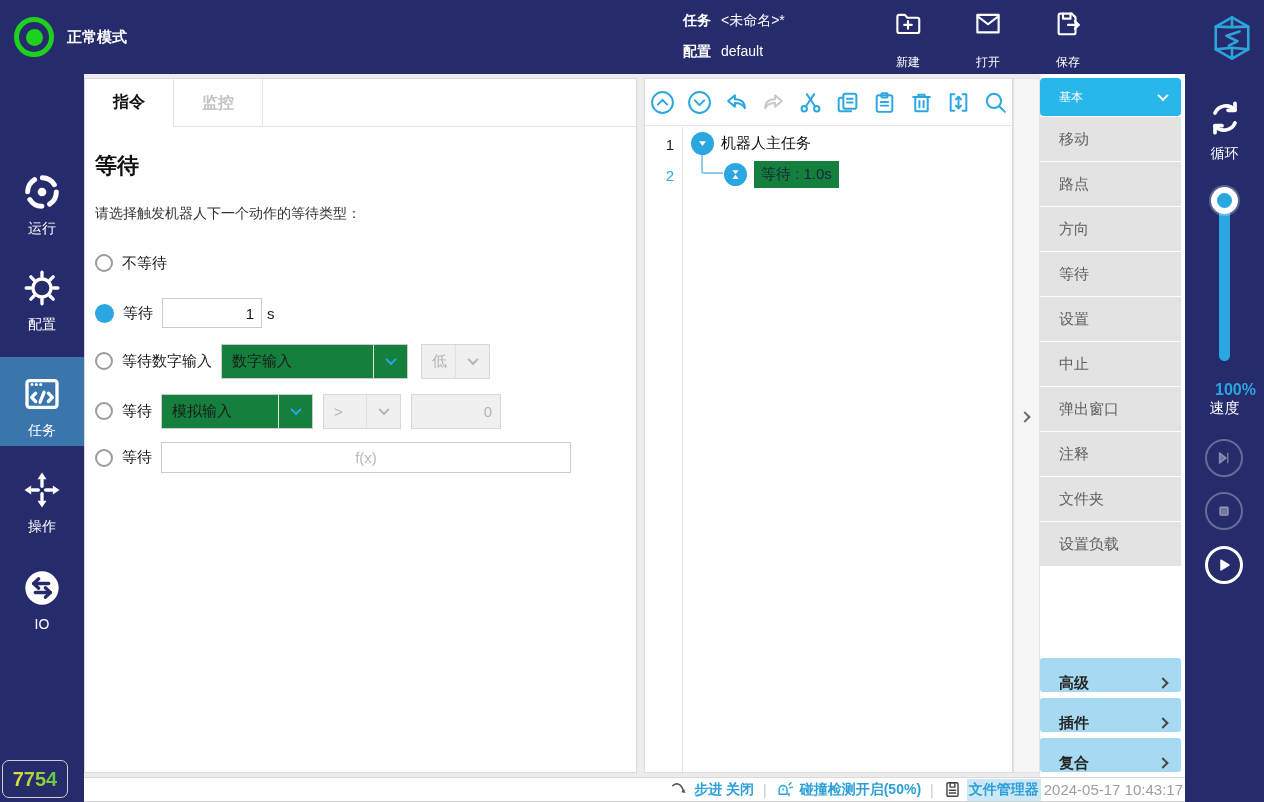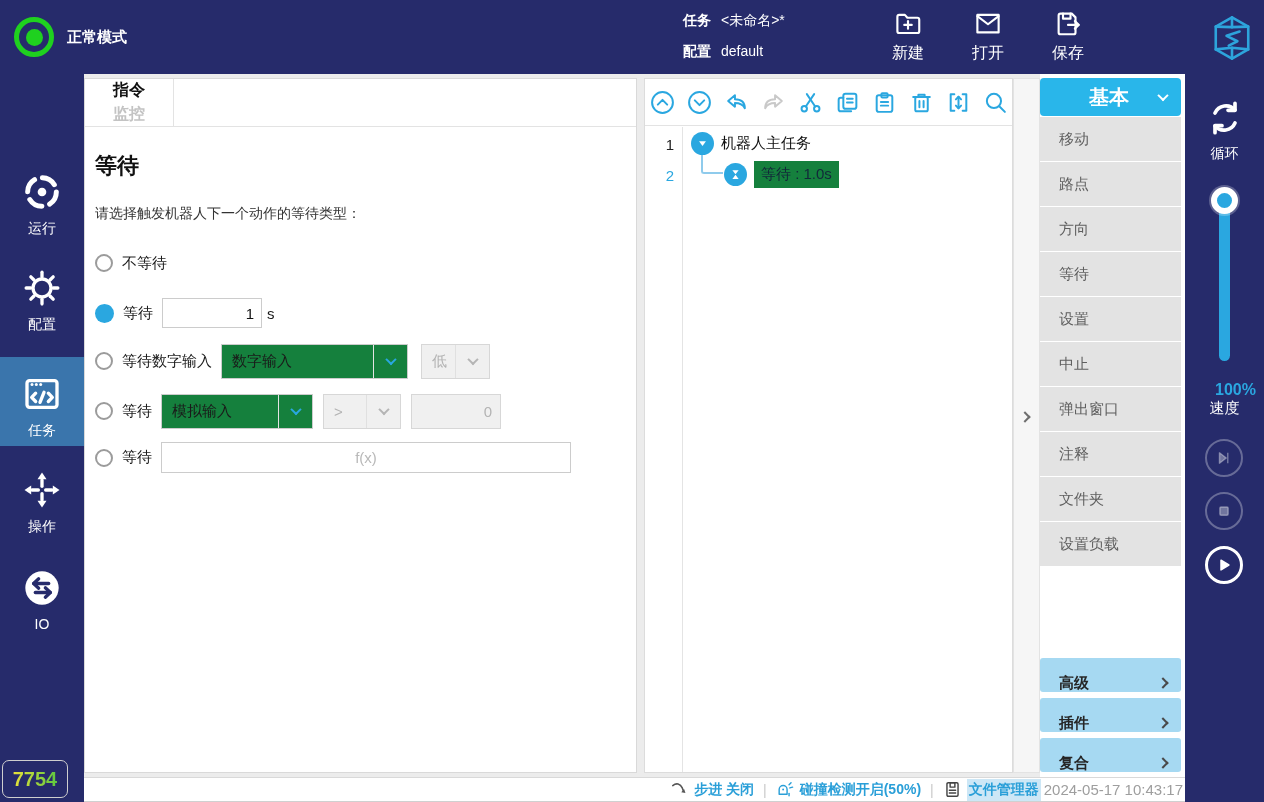--- a/index.html
+++ b/index.html
@@ -16,21 +16,21 @@
   .mode-group { position:absolute; left:14px; top:0; height:74px; display:flex; align-items:center; gap:13px; }
   .mode-ring { width:40px; height:40px; border:5px solid #1fd11f; border-radius:50%; display:flex; align-items:center; justify-content:center; }
   .mode-dot { width:17px; height:17px; background:#1fd11f; border-radius:50%; }
   .mode-label { color:#fff; font-size:15px; font-weight:bold; }
   .task-group { position:absolute; left:683px; top:13px; color:#fff; font-size:14px; line-height:1; }
   .task-row { display:flex; gap:10px; margin-bottom:17px; align-items:center;}
   .task-row b { font-weight:bold; }
   .top-actions { position:absolute; left:880px; top:8px; display:flex; gap:24px; }
   .top-action { width:56px; display:flex; flex-direction:column; align-items:center; color:#fff; cursor:pointer; }
   .top-action svg { width:30px; height:30px; stroke:#fff; fill:none; stroke-width:1.7; stroke-linecap:round; stroke-linejoin:round; }
-  .top-action .lbl { font-size:16px; margin-top:5px; }
+  .top-action .lbl { font-size:12px; margin-top:16px; }
   .brand { position:absolute; left:1204px; top:10px; width:56px; height:56px; display:flex; align-items:center; justify-content:center; }
   .brand svg { width:52px; height:52px; stroke:#2da4dc; fill:none; stroke-width:2.4; stroke-linejoin:round; stroke-linecap:round; }
 
   
   .left-sidebar { position:absolute; left:0; top:74px; width:84px; height:728px; background:#262b6b; }
   .nav-item { position:absolute; left:0; width:84px; text-align:center; color:#fff; cursor:pointer; }
   .nav-item svg { width:40px; height:40px; stroke:#fff; fill:none; stroke-width:2; stroke-linecap:round; stroke-linejoin:round; }
   .nav-item .lbl { font-size:14px; margin-top:4px; }
   .nav-item.active { background:#3a75ac; padding-top:17px; height:89px; }
   .badge-7754 { position:absolute; left:2px; top:686px; width:66px; height:38px; border:1px solid #cfcfcf; border-radius:7px;
@@ -53,21 +53,21 @@
   .speed-lbl { color:#fff; font-size:15px; }
   .ctl-btn { position:absolute; left:20px; width:38px; height:38px; border-radius:50%; display:flex; align-items:center; justify-content:center; cursor:pointer; }
   .ctl-dim { border:2px solid rgba(255,255,255,.3); }
   .ctl-dim svg { stroke:rgba(255,255,255,.35); fill:rgba(255,255,255,.35); }
   .ctl-play { border:3px solid #fff; }
   .ctl-play svg { fill:#fff; stroke:#fff; }
   .ctl-btn svg { width:18px; height:18px; stroke-width:2; stroke-linejoin:round; }
 
   
   .main-panel { position:absolute; left:84px; top:78px; width:553px; height:695px; background:#fff; border:1px solid #d9d9d9; }
-  .tab-bar { height:48px; border-bottom:1px solid #e3e3e3; display:flex;flex-direction:column; }
+  .tab-bar { height:48px; border-bottom:1px solid #e3e3e3; display:flex; }
   .tab { width:89px; height:48px; display:flex; align-items:center; justify-content:center; font-size:16px; border-right:1px solid #e3e3e3; cursor:pointer; }
   .tab.active { color:#111; font-weight:bold; border-bottom:1px solid #fff; margin-bottom:-1px; }
   .tab.inactive { color:#c3c3c3; font-weight:bold; }
   .form-area { padding:0 0 0 10px; }
   .form-title { font-size:22px; font-weight:bold; color:#111; margin-top:24px; }
   .form-desc { font-size:14px; color:#333; margin-top:24px; }
   .opt-row { display:flex; align-items:center; margin-top:14px; height:36px; }
   .opt-row.first { margin-top:28px; height:24px; }
   .radio { width:18px; height:18px; border-radius:50%; border:2px solid #9b9b9b; background:#fff; flex:0 0 auto; margin-right:9px; }
   .radio.checked { border:none; background:#2aa7e0; width:19px; height:19px; }
@@ -109,21 +109,21 @@
   .elbow { position:absolute; left:56px; top:26px; width:22px; height:21px; border-left:2px solid #8fcbec; border-bottom:2px solid #8fcbec; border-bottom-left-radius:3px; }
 
   
   .expander { position:absolute; left:1013px; top:78px; width:27px; height:695px; background:#f6f6f6; border:1px solid #e3e3e3; cursor:pointer; }
   .expander .chev-wrap { position:absolute; left:7px; top:328px; }
   .expander .chev { border-color:#6e6e6e; }
 
   
   .palette { position:absolute; left:1040px; top:74px; width:145px; height:703px; background:#fff; }
   .palette-header { margin:4px 4px 1px 0; height:38px; background:#29b6ea; border-radius:4px; display:flex; align-items:center; padding:0 14px 0 19px; cursor:pointer; }
-  .palette-header .txt { flex:1; color:#fff; font-size:20px; font-weight:bold;text-align:center; }
+  .palette-header .txt { flex:1; color:#fff; font-size:12px; font-weight:normal; }
   .palette-item { width:141px; height:44px; background:#e3e3e3; margin-bottom:1px; display:flex; align-items:center; padding-left:19px; font-size:15px; color:#5f5f5f; cursor:pointer; }
   .palette-groups { position:absolute; left:0; bottom:5px; width:141px; }
   .palette-group { height:34px; background:#a6d9f2; border-radius:3px; margin-top:6px; display:flex; align-items:center; padding:16px 14px 0 19px; cursor:pointer; }
   .palette-group .txt { flex:1; font-size:15px; font-weight:bold; color:#262626; }
   .palette-group .chev { border-color:#4a4a4a; }
 
   
   .statusbar { position:absolute; left:84px; top:777px; width:1101px; height:25px; background:#fff; border-top:1px solid #d9d9d9; border-bottom:1px solid #d0d0d0;
     display:flex; align-items:center; justify-content:flex-end; padding-right:2px; font-size:14px; }
   .sb-item { display:flex; align-items:center; gap:5px; color:#2a9fd8; font-weight:bold; cursor:pointer; white-space:nowrap; }

